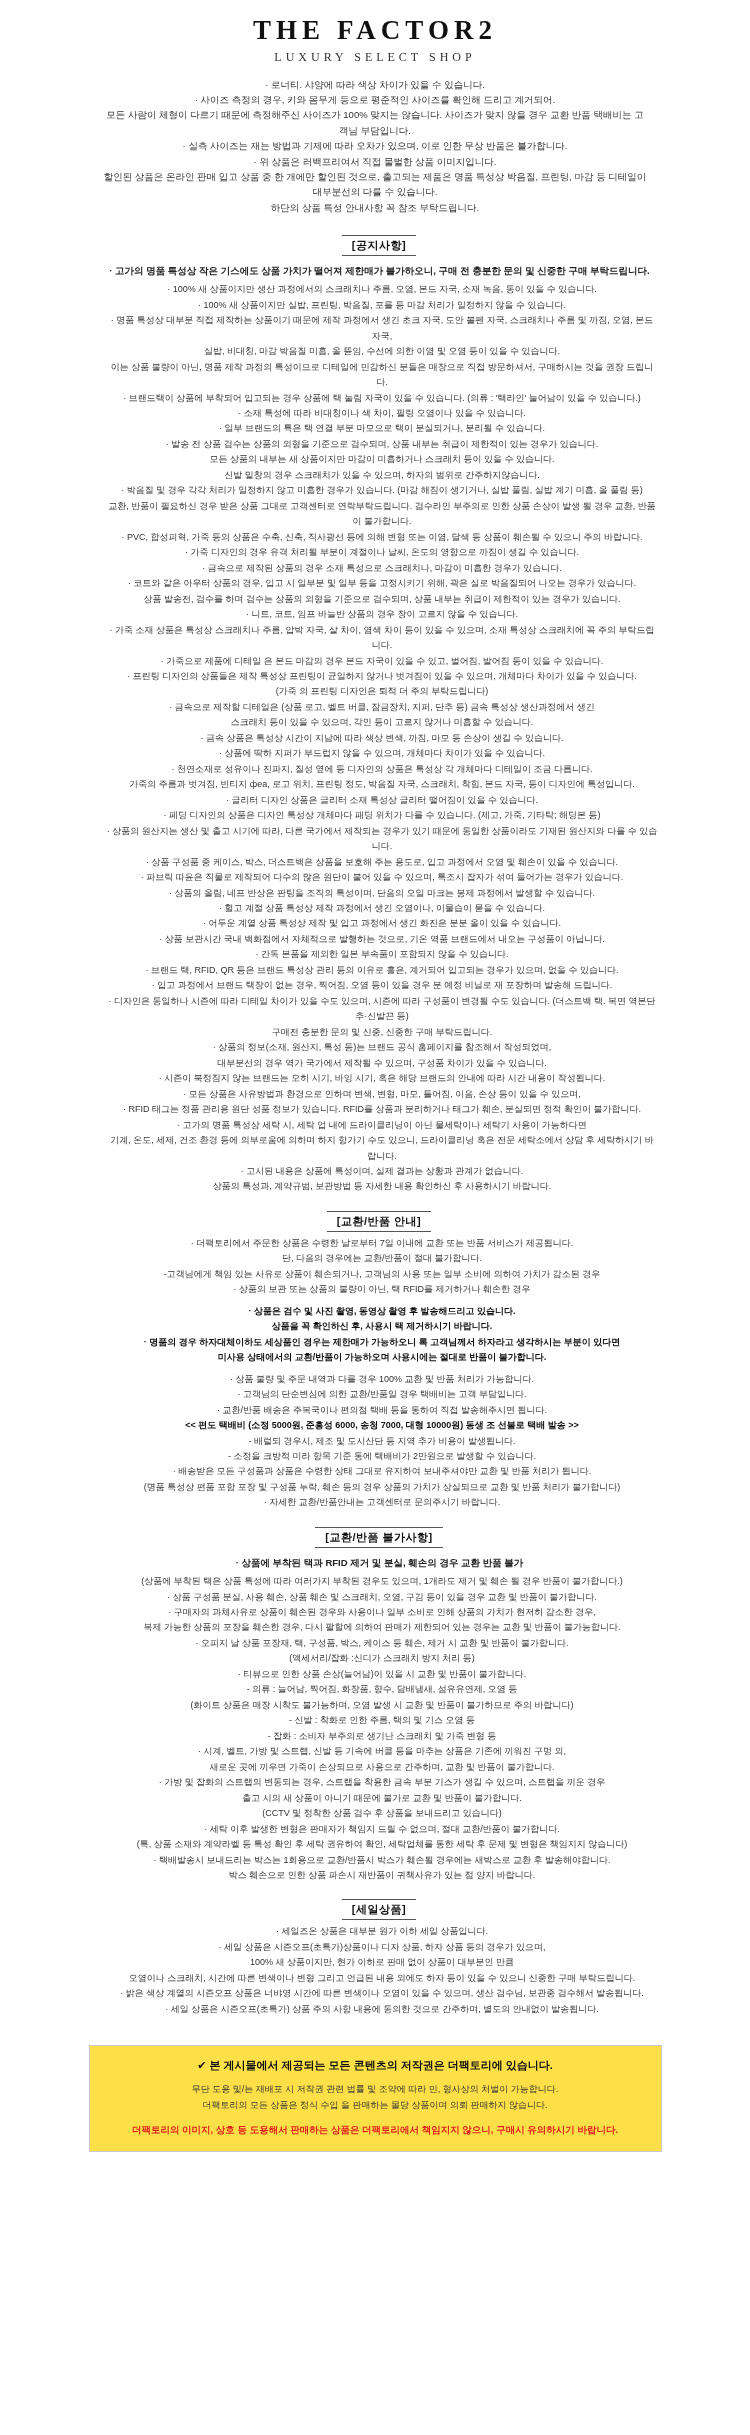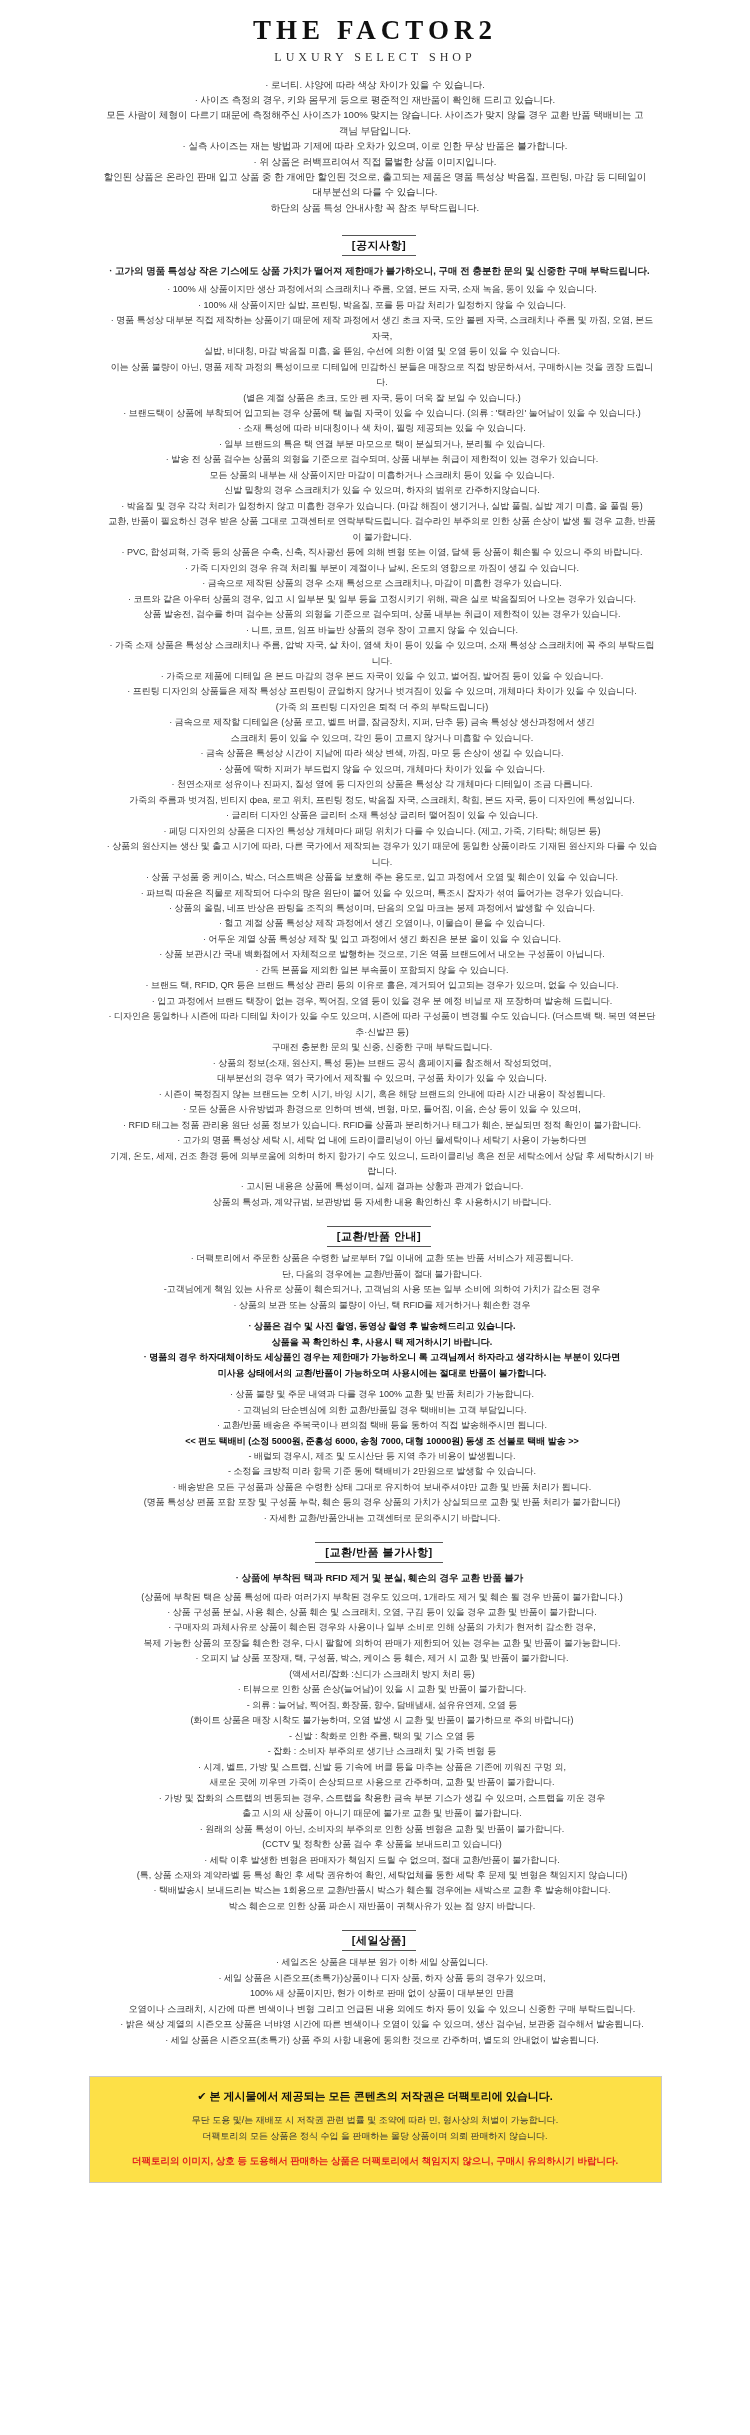--- a/index.html
+++ b/index.html
@@ -110,42 +110,41 @@
 
 <div class="page">
 
   <div class="brand">
     <div class="brand-title">THE FACTOR2</div>
     <div class="brand-sub">LUXURY SELECT SHOP</div>
   </div>
 
   <div class="intro">
     <p>· 로너티. 샤양에 따라 색상 차이가 있을 수 있습니다.</p>
-    <p>· 사이즈 측정의 경우, 키와 몸무게 등으로 평준적인 재반품이 확인해 드리고 있습니다.</p>
+    <p>· 사이즈 측정의 경우, 키와 몸무게 등으로 평준적인 사이즈를 확인해 드리고 계거되어.</p>
     <p>모든 사람이 체형이 다르기 때문에 측정해주신 사이즈가 100% 맞지는 않습니다. 사이즈가 맞지 않을 경우 교환 반품 택배비는 고객님 부담입니다.</p>
     <p>· 실측 사이즈는 재는 방법과 기제에 따라 오차가 있으며, 이로 인한 무상 반품은 불가합니다.</p>
     <p>· 위 상품은 러백프리여서 직접 물벌한 상품 이미지입니다.</p>
     <p>할인된 상품은 온라인 판매 입고 상품 중 한 개에만 할인된 것으로, 출고되는 제품은 명품 특성상 박음질, 프린팅, 마감 등 디테일이 대부분선의 다를 수 있습니다.</p>
     <p>하단의 상품 특성 안내사항 꼭 참조 부탁드립니다.</p>
   </div>
 
   <div class="section">
     <div class="sec-head">
       <span class="br">[공지사항]</span>
     </div>
     <div class="sec-lead">· 고가의 명품 특성상 작은 기스에도 상품 가치가 떨어져 제한매가 불가하오니, 구매 전 충분한 문의 및 신중한 구매 부탁드립니다.</div>
     <div class="lines">
       <div>· 100% 새 상품이지만 생산 과정에서의 스크래치나 주름, 오염, 본드 자국, 소재 녹음, 동이 있을 수 있습니다.</div>
       <div>· 100% 새 상품이지만 실밥, 프린팅, 박음질, 포를 등 마감 처리가 일정하지 않을 수 있습니다.</div>
       <div>· 명품 특성상 대부분 직접 제작하는 상품이기 때문에 제작 과정에서 생긴 초크 자국, 도안 볼펜 자국, 스크래치나 주름 및 까짐, 오염, 본드 자국,</div>
       <div>실밥, 비대칭, 마감 박음질 미흡, 올 뜯임, 수선에 의한 이염 및 오염 등이 있을 수 있습니다.</div>
       <div>이는 상품 불량이 아닌, 명품 제작 과정의 특성이므로 디테일에 민감하신 분들은 매장으로 직접 방문하셔서, 구매하시는 것을 권장 드립니다.</div>
-      <div>(별은 계절 상품은 초크, 도안 펜 자국, 등이 더욱 잘 보일 수 있습니다.)</div>
       <div>· 브랜드택이 상품에 부착되어 입고되는 경우 상품에 택 눌림 자국이 있을 수 있습니다. (의류 : '택라인' 눌어남이 있을 수 있습니다.)</div>
-      <div>· 소재 특성에 따라 비대칭이나 색 차이, 필링 제공되는 있을 수 있습니다.</div>
+      <div>· 소재 특성에 따라 비대칭이나 색 차이, 필링 오염이나 있을 수 있습니다.</div>
       <div>· 일부 브랜드의 특은 택 연결 부분 마모으로 택이 분실되거나, 분리될 수 있습니다.</div>
       <div>· 발송 전 상품 검수는 상품의 외형을 기준으로 검수되며, 상품 내부는 취급이 제한적이 있는 경우가 있습니다.</div>
       <div>모든 상품의 내부는 새 상품이지만 마감이 미흡하거나 스크래치 등이 있을 수 있습니다.</div>
       <div>신발 밑창의 경우 스크래치가 있을 수 있으며, 하자의 범위로 간주하지않습니다.</div>
       <div>· 박음질 및 경우 각각 처리가 일정하지 않고 미흡한 경우가 있습니다. (마감 해짐이 생기거나, 실밥 풀림, 실밥 계기 미흡, 올 풀림 등)</div>
       <div>교환, 반품이 필요하신 경우 받은 상품 그대로 고객센터로 연락부탁드립니다. 검수라인 부주의로 인한 상품 손상이 발생 될 경우 교환, 반품이 불가합니다.</div>
       <div>· PVC, 합성피혁, 가죽 등의 상품은 수축, 신축, 직사광선 등에 의해 변형 또는 이염, 달색 등 상품이 훼손될 수 있으니 주의 바랍니다.</div>
       <div>· 가죽 디자인의 경우 유격 처리될 부분이 계절이나 날씨, 온도의 영향으로 까짐이 생길 수 있습니다.</div>
       <div>· 금속으로 제작된 상품의 경우 소재 특성으로 스크래치나, 마감이 미흡한 경우가 있습니다.</div>
       <div>· 코트와 같은 아우터 상품의 경우, 입고 시 일부분 및 일부 등을 고정시키기 위해, 곽은 실로 박음질되어 나오는 경우가 있습니다.</div>
@@ -242,21 +241,20 @@
       <div>(액세서리/잡화 :신디가 스크래치 방지 처리 등)</div>
       <div>· 티뷰으로 인한 상품 손상(늘어남)이 있을 시 교환 및 반품이 불가합니다.</div>
       <div>- 의류 : 늘어남, 찍어짐, 화장품, 향수, 담배냄새, 섬유유연제, 오염 등</div>
       <div>(화이트 상품은 매장 시착도 불가능하며, 오염 발생 시 교환 및 반품이 불가하므로 주의 바랍니다)</div>
       <div>- 신발 : 착화로 인한 주름, 택의 및 기스 오염 등</div>
       <div>- 잡화 : 소비자 부주의로 생기난 스크래치 및 가죽 변형 등</div>
       <div>· 시계, 벨트, 가방 및 스트랩, 신발 등 기속에 버클 등을 마추는 상품은 기존에 끼워진 구멍 외,</div>
       <div>새로운 곳에 끼우면 가죽이 손상되므로 사용으로 간주하며, 교환 및 반품이 불가합니다.</div>
       <div>· 가방 및 잡화의 스트랩의 변동되는 경우, 스트랩을 착용한 금속 부분 기스가 생길 수 있으며, 스트랩을 끼운 경우</div>
       <div>출고 시의 새 상품이 아니기 때문에 불가로 교환 및 반품이 불가합니다.</div>
-      <div>· 원래의 상품 특성이 아닌, 소비자의 부주의로 인한 상품 변형은 교환 및 반품이 불가합니다.</div>
       <div>(CCTV 및 정착한 상품 검수 후 상품을 보내드리고 있습니다)</div>
       <div>· 세탁 이후 발생한 변형은 판매자가 책임지 드릴 수 없으며, 절대 교환/반품이 불가합니다.</div>
       <div>(특, 상품 소재와 계약라벨 등 특성 확인 후 세탁 권유하여 확인, 세탁업체를 통한 세탁 후 문제 및 변형은 책임지지 않습니다)</div>
       <div>· 택배발송시 보내드리는 박스는 1회용으로 교환/반품시 박스가 훼손될 경우에는 새박스로 교환 후 발송해야합니다.</div>
       <div>박스 훼손으로 인한 상품 파손시 재반품이 귀책사유가 있는 점 양지 바랍니다.</div>
       <div></div>
       <div></div>
     </div>
   </div>
 

